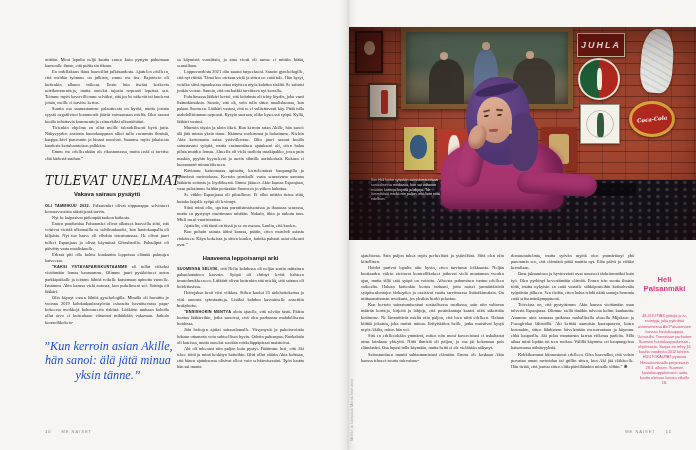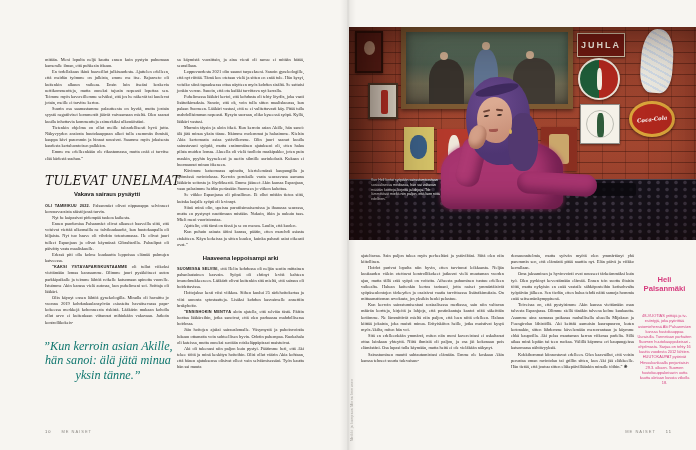--- a/index.html
+++ b/index.html
@@ -10,21 +10,21 @@
   .flow p{margin:0;font-size:4.4px;line-height:6.15px;text-align:justify;hyphens:auto;}
   .flow p + p{text-indent:7px;}
   .lead{font-family:"Liberation Sans",sans-serif;font-weight:bold;font-size:3.9px;letter-spacing:.15px;}
   .headline{margin:11px 0 3px;font-family:"DejaVu Serif",serif;font-style:italic;font-weight:normal;
             font-size:12.4px;letter-spacing:.2px;text-align:center;color:#171310;white-space:nowrap;}
   .subhead{margin:1px 0 6px;font-family:"Liberation Sans",sans-serif;font-weight:bold;
            font-size:5.9px;text-align:center;color:#151515;}
   .subhead2{margin:7px 0 5px;font-family:"Liberation Sans",sans-serif;font-weight:bold;
             font-size:5.9px;text-align:center;color:#151515;}
   .pullquote{margin:13px 0 0 -4px;width:134px;font-family:"Liberation Serif",serif;font-style:italic;
-             font-size:12.2px;line-height:14.6px;text-align:center;color:#0f766e;}
+             font-size:12.2px;line-height:14.6px;text-align:center;color:#1d4ed8;}
   .endmark{color:#000;font-size:4.6px;}
   .pagefoot{position:absolute;top:429px;font-family:"Liberation Sans",sans-serif;font-size:4px;
             letter-spacing:1px;color:#8d8a85;}
   .pagefoot .num{color:#6f6c68;margin:0 10px 0 0;}
   .pagefoot.right .num{margin:0 0 0 10px;}
   .gutter{position:absolute;left:340px;top:0;width:16px;height:450px;
           background:linear-gradient(90deg,rgba(0,0,0,0) 0%,rgba(0,0,0,.06) 42%,rgba(0,0,0,.12) 50%,rgba(0,0,0,.05) 62%,rgba(0,0,0,0) 100%);}
   
   .sidebar{position:absolute;left:637px;top:276px;width:55px;text-align:center;color:#d63c7e;}
   .sidebar-name{font-family:"Liberation Sans",sans-serif;font-weight:bold;font-size:7.6px;line-height:8.6px;margin:0 0 20px;}
@@ -57,21 +57,21 @@
   .poster.p3::after{content:'';position:absolute;left:6px;top:8px;width:17px;height:24px;border-radius:45%;background:#3a5f86;}
   .poster.p4{left:88px;top:102px;width:34px;height:44px;background:#b53a2c;}
   .poster.p4::after{content:'';position:absolute;left:11px;top:6px;width:12px;height:34px;border-radius:45% 45% 20% 20%;background:#efe8da;}
   .poster.p5{left:150px;top:100px;width:38px;height:44px;background:#26313e;}
   .poster.p5::after{content:'';position:absolute;left:5px;top:18px;width:28px;height:9px;background:#cfd8de;opacity:.65;border-radius:2px;}
   .poster.p6{left:192px;top:100px;width:36px;height:44px;background:#8a2f20;}
   .poster.p6::after{content:'';position:absolute;left:8px;top:7px;width:20px;height:30px;background:#caa76b;border-radius:3px;}
   .juhla-sign{left:228px;top:6px;width:46px;height:22px;background:#6e1a12;border:1px solid #cdbfa6;
               display:flex;align-items:center;justify-content:center;box-shadow:0 1px 2px rgba(0,0,0,.5);}
   .juhla-sign span{position:static;font-family:"Liberation Sans",sans-serif;font-weight:bold;font-size:9px;
-              letter-spacing:2px;color:#f3ede1;}
+              letter-spacing:2px;color:#f3ede1;font-style:italic;}
   .clock-sign{left:229px;top:31px;width:42px;height:42px;border-radius:50%;border:2px solid #e7e2d6;box-sizing:border-box;
               background:linear-gradient(90deg,#1f5c38 0 50%,#b0281e 50% 100%);box-shadow:0 1px 3px rgba(0,0,0,.5);}
   .clock-sign::after{content:'';position:absolute;left:17px;top:8px;width:5px;height:22px;border-radius:40% 40% 30% 30%;background:#f4efe4;}
   .bottle-card{left:231px;top:77px;width:40px;height:40px;background:#f4f1e8;border:1px solid #8f8f8a;box-sizing:border-box;
                box-shadow:0 1px 2px rgba(0,0,0,.45);}
   .bottle-card::before{content:'';position:absolute;left:5px;top:5px;right:5px;bottom:5px;border:1px solid #bdbdb4;border-radius:50%;}
   .bottle-card::after{content:'';position:absolute;left:16px;top:8px;width:7px;height:24px;border-radius:35% 35% 25% 25%;background:#2f5b3a;}
   .coke-oval{left:280px;top:74px;width:46px;height:36px;border-radius:50%;background:#b0281e;border:3px solid #d9a33a;
              box-sizing:border-box;display:flex;align-items:center;justify-content:center;box-shadow:0 1px 3px rgba(0,0,0,.5);}
   .coke-oval span{position:static;font-family:"DejaVu Serif",serif;font-style:italic;font-weight:bold;

